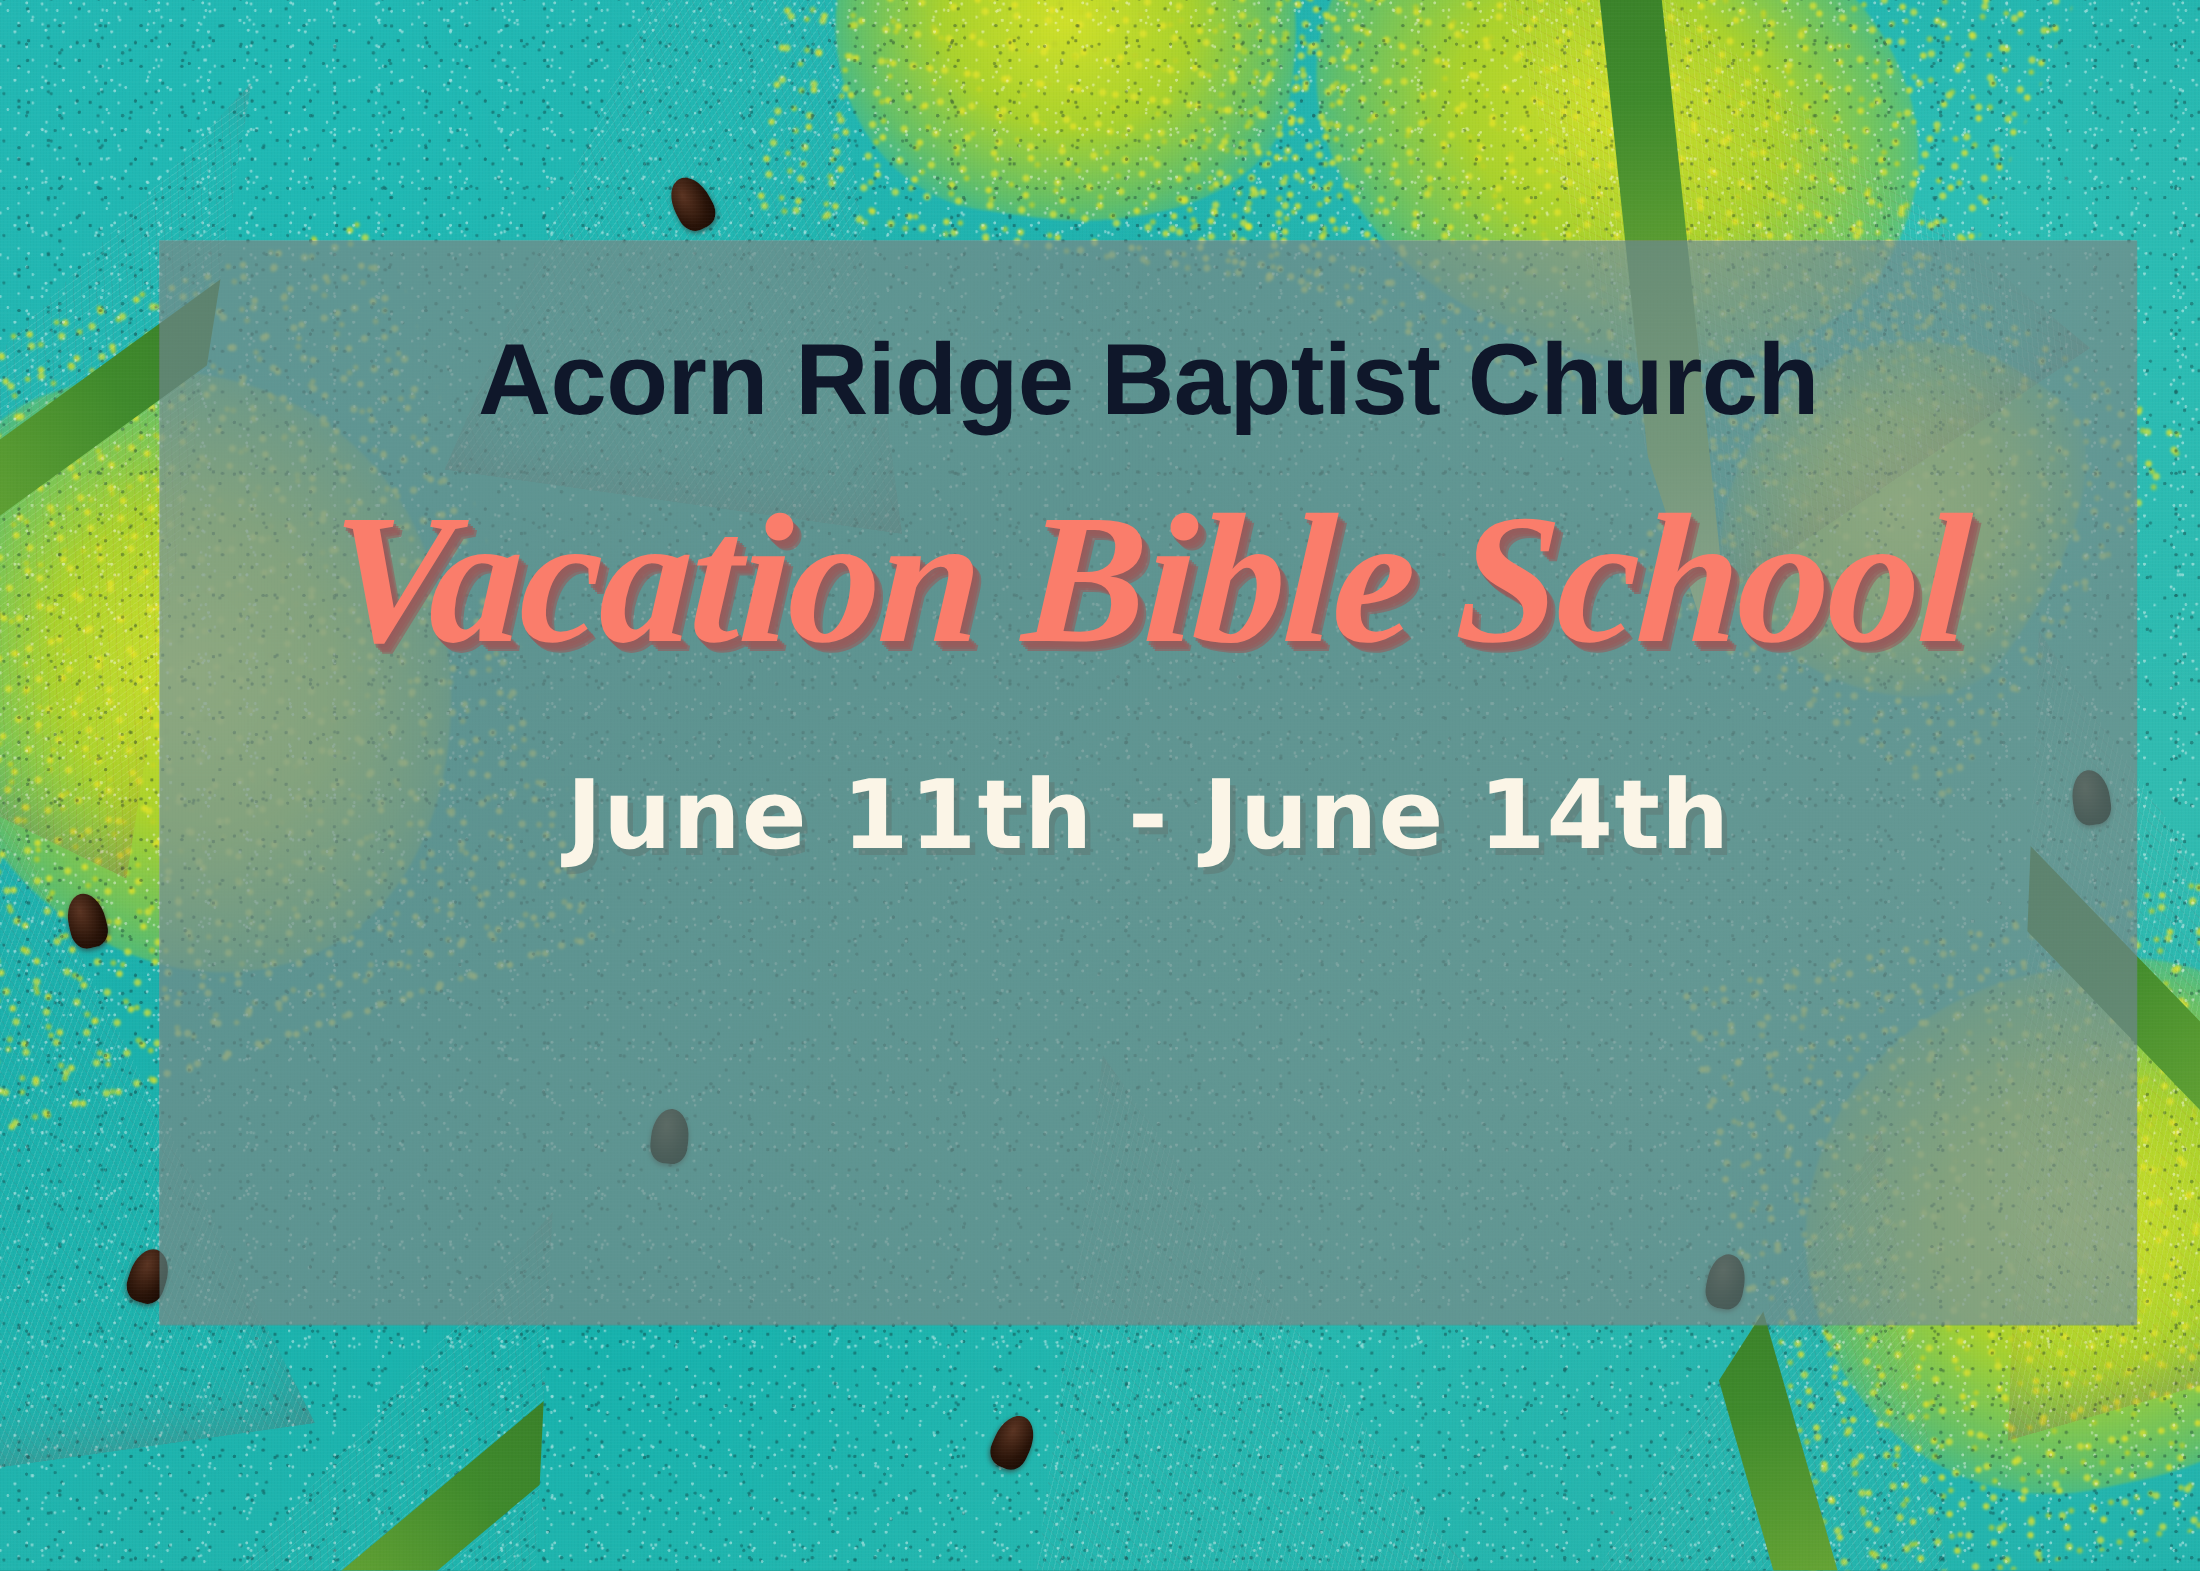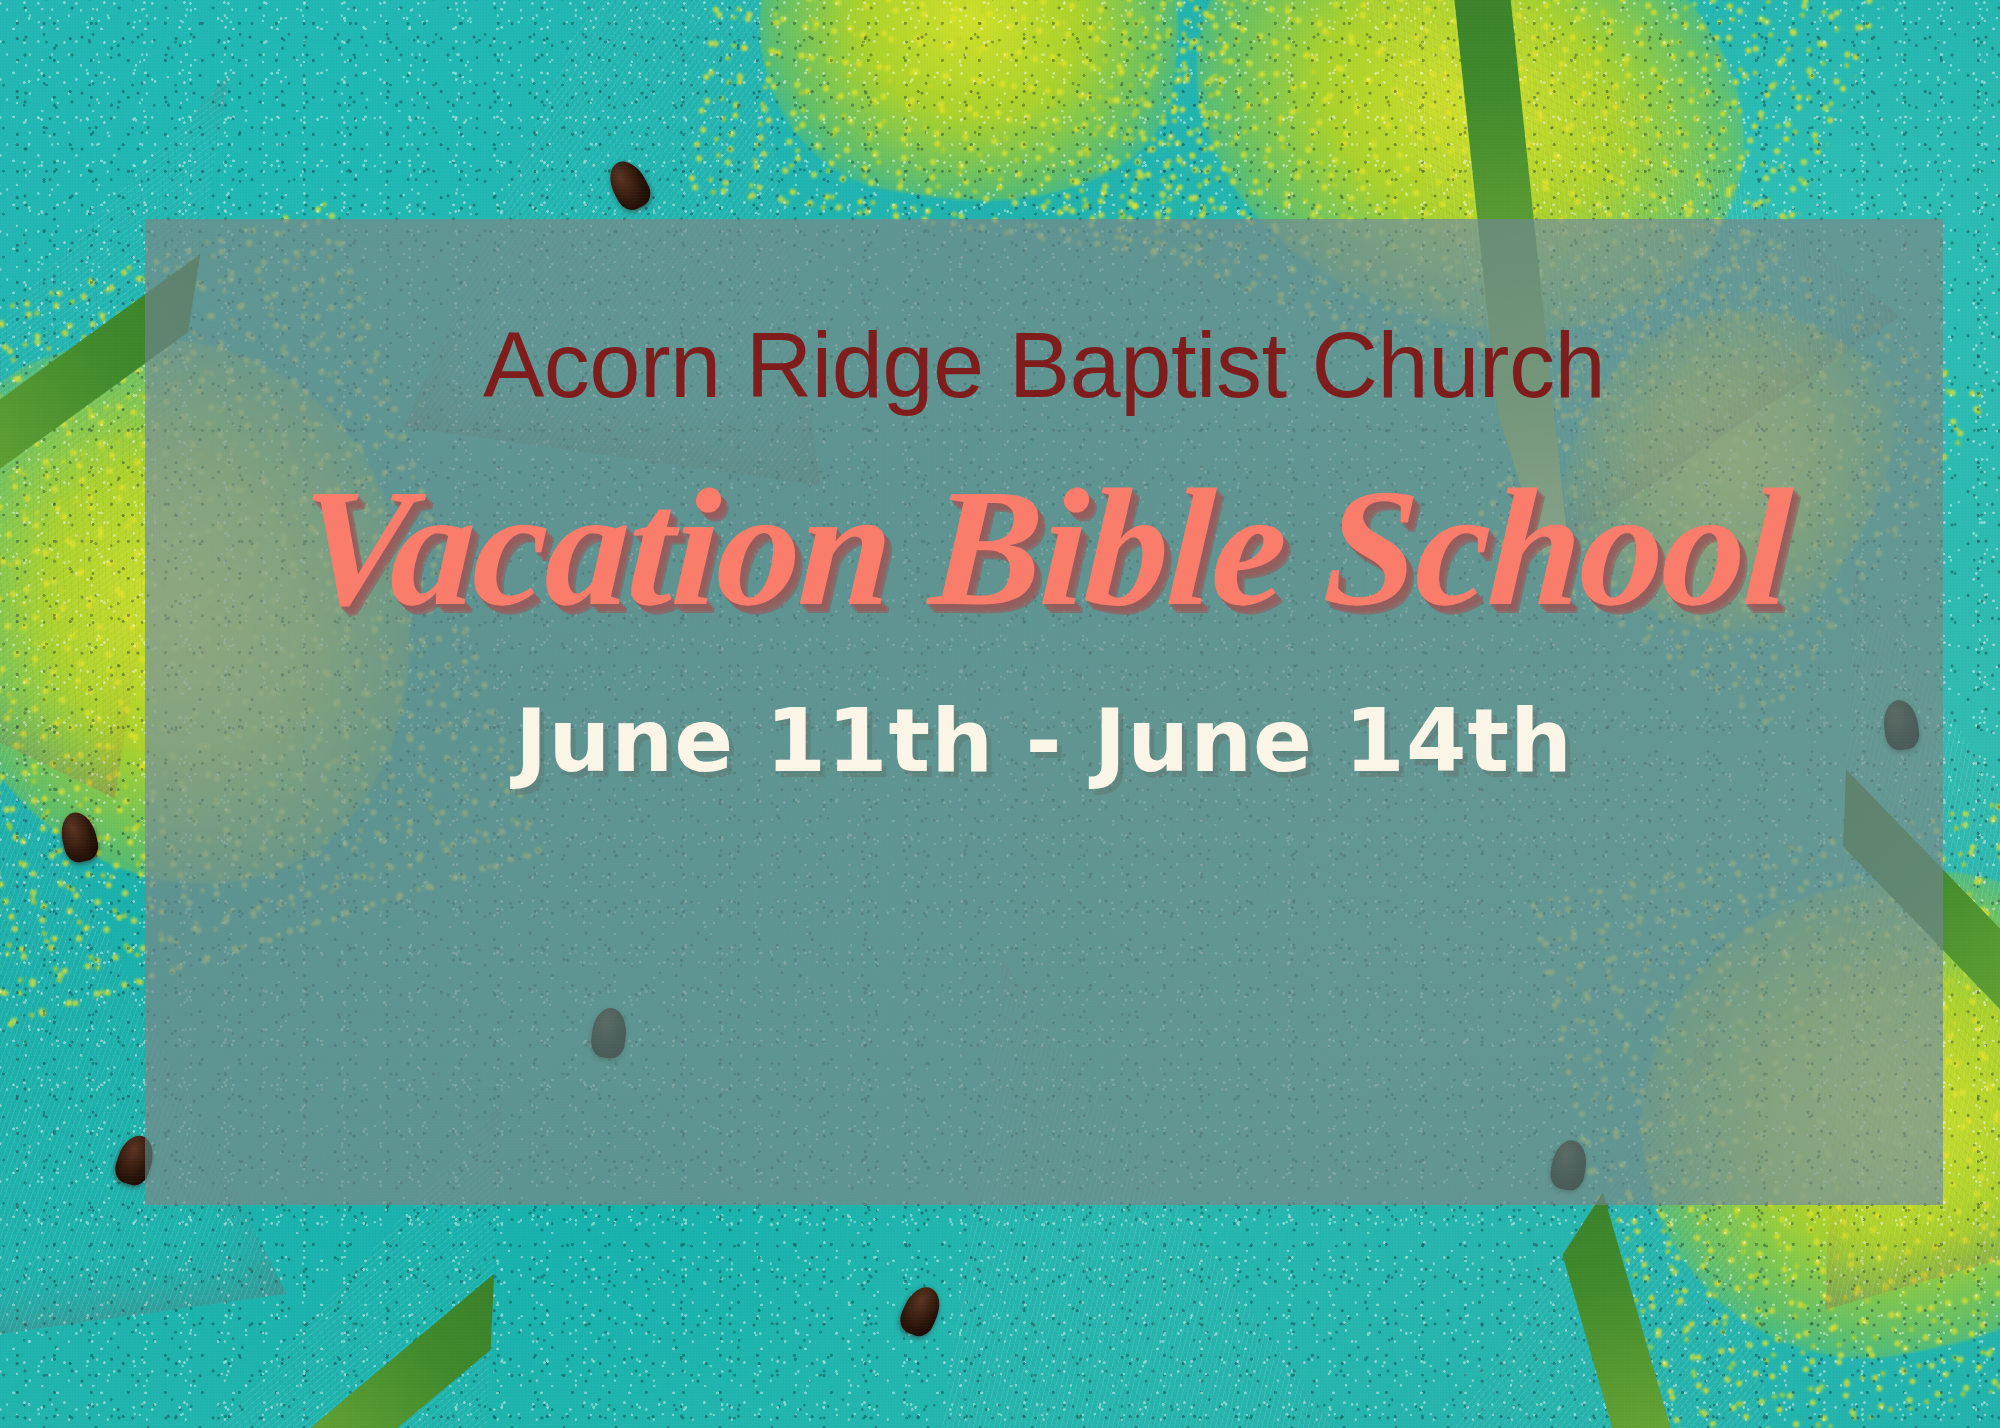--- a/index.html
+++ b/index.html
@@ -161,27 +161,27 @@
     height: 986px;
     display: flex;
     flex-direction: column;
     align-items: center;
     justify-content: flex-start;
     text-align: center;
     pointer-events: none;
   }
 
   #org-name {
-    margin-top: 100px;
+    margin-top: 80px;
     font-family: "Liberation Sans", sans-serif;
-    font-weight: 400;
+    font-weight: 700;
     font-size: 92px;
     line-height: 1.0;
     letter-spacing: -0.5px;
-    color: #7f1d1d;
+    color: #0f172a;
     white-space: nowrap;
   }
 
   #event-title {
     margin-top: 52px;
     font-family: "Liberation Serif", serif;
     font-weight: 700;
     font-style: italic;
     font-size: 168px;
     line-height: 1.0;
@@ -198,21 +198,21 @@
 
   #date-line, #time-line {
     font-family: "DejaVu Sans", sans-serif;
     font-weight: 700;
     color: #fbf5e7;
     letter-spacing: 1px;
     white-space: nowrap;
     text-shadow: 5px 6px 0 rgba(96,112,108,.42);
   }
   #date-line {
-    margin-top: 64px;
+    margin-top: 84px;
     font-size: 96px;
     line-height: 1.06;
   }
   #time-line {
     margin-top: 4px;
     font-size: 96px;
     line-height: 1.06;
   }
 </style>
 </head>

